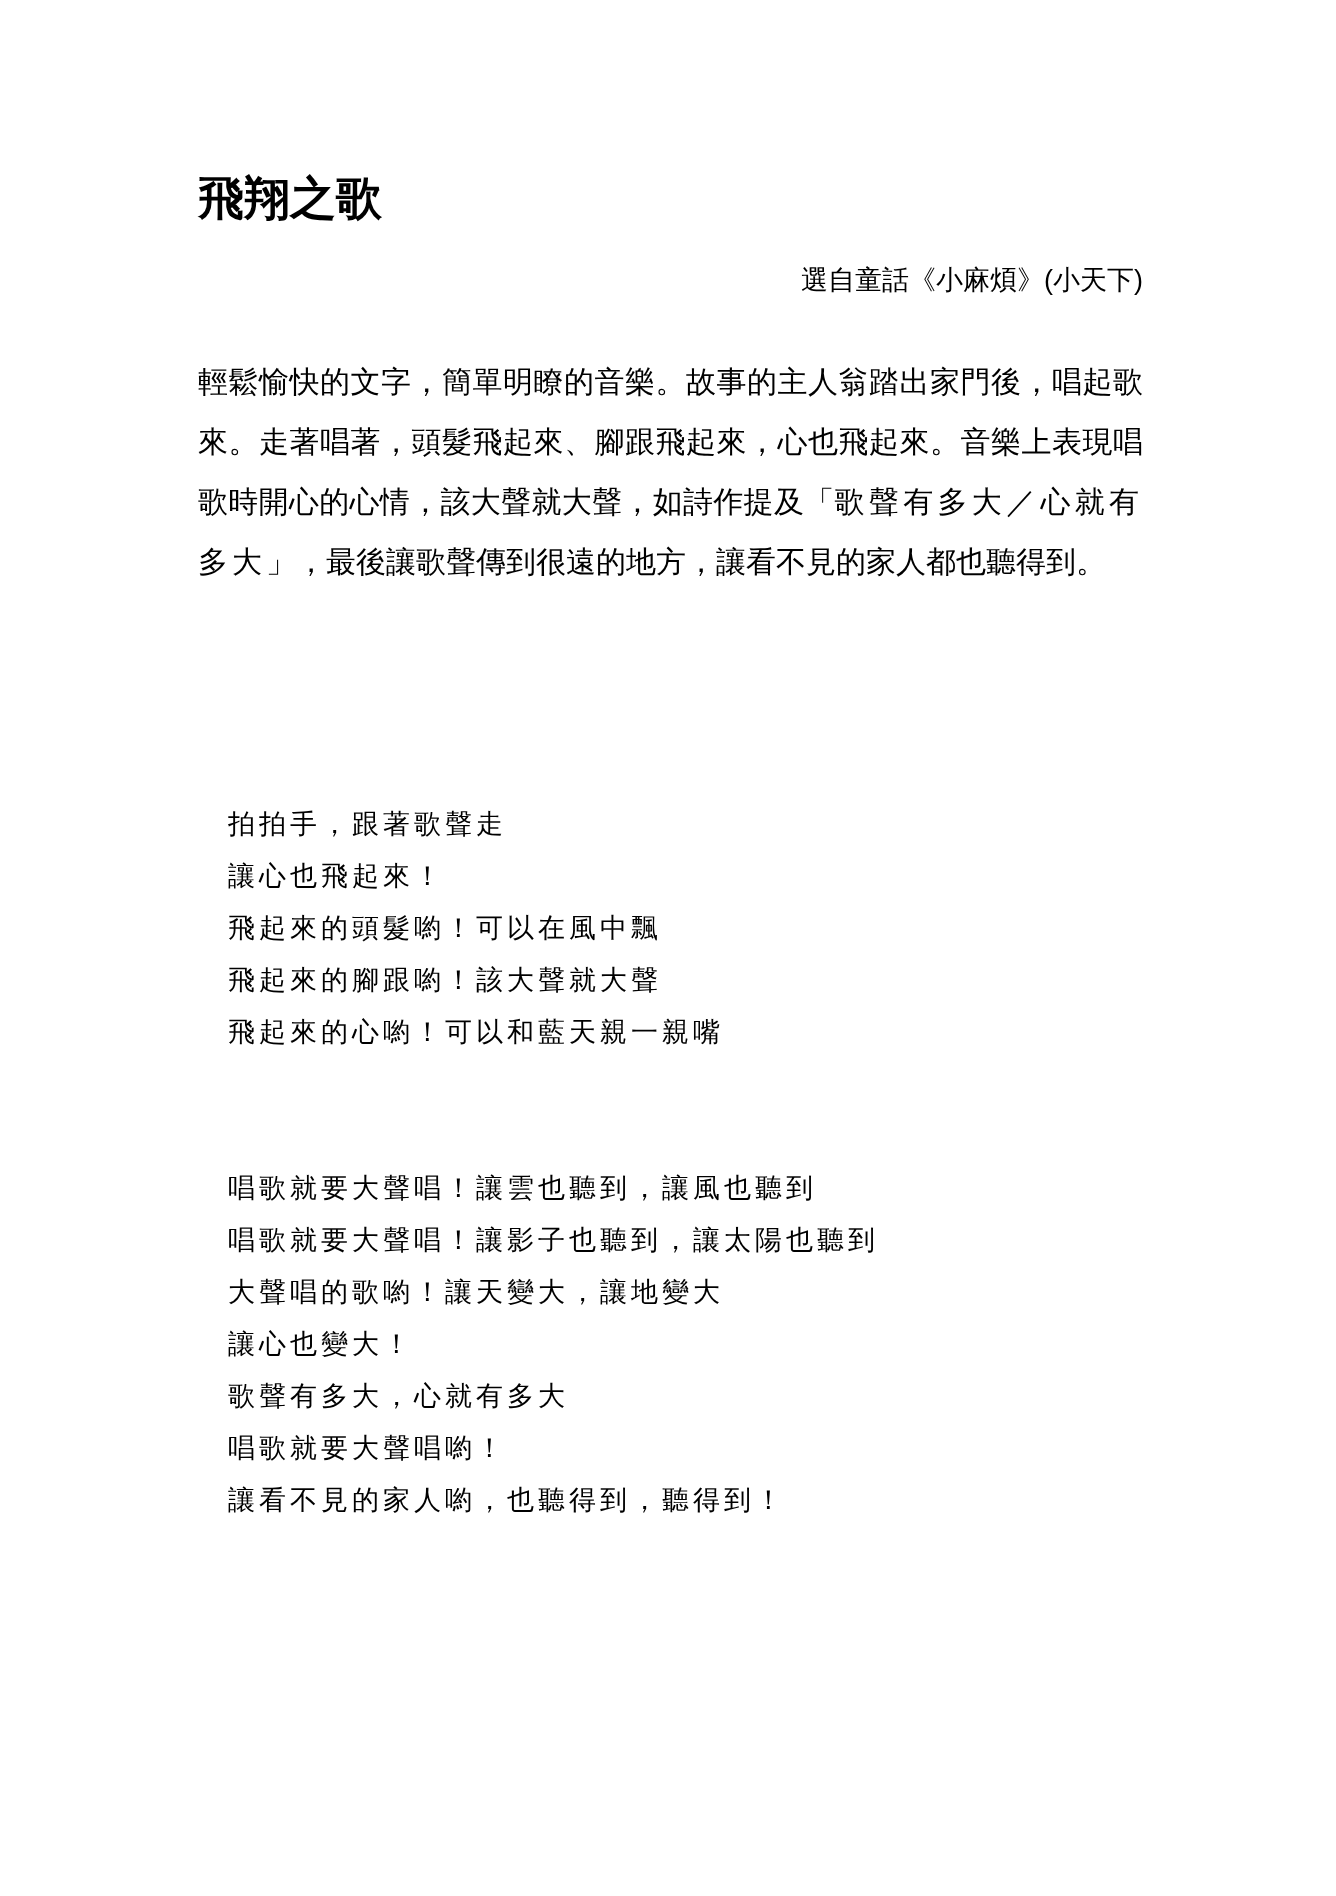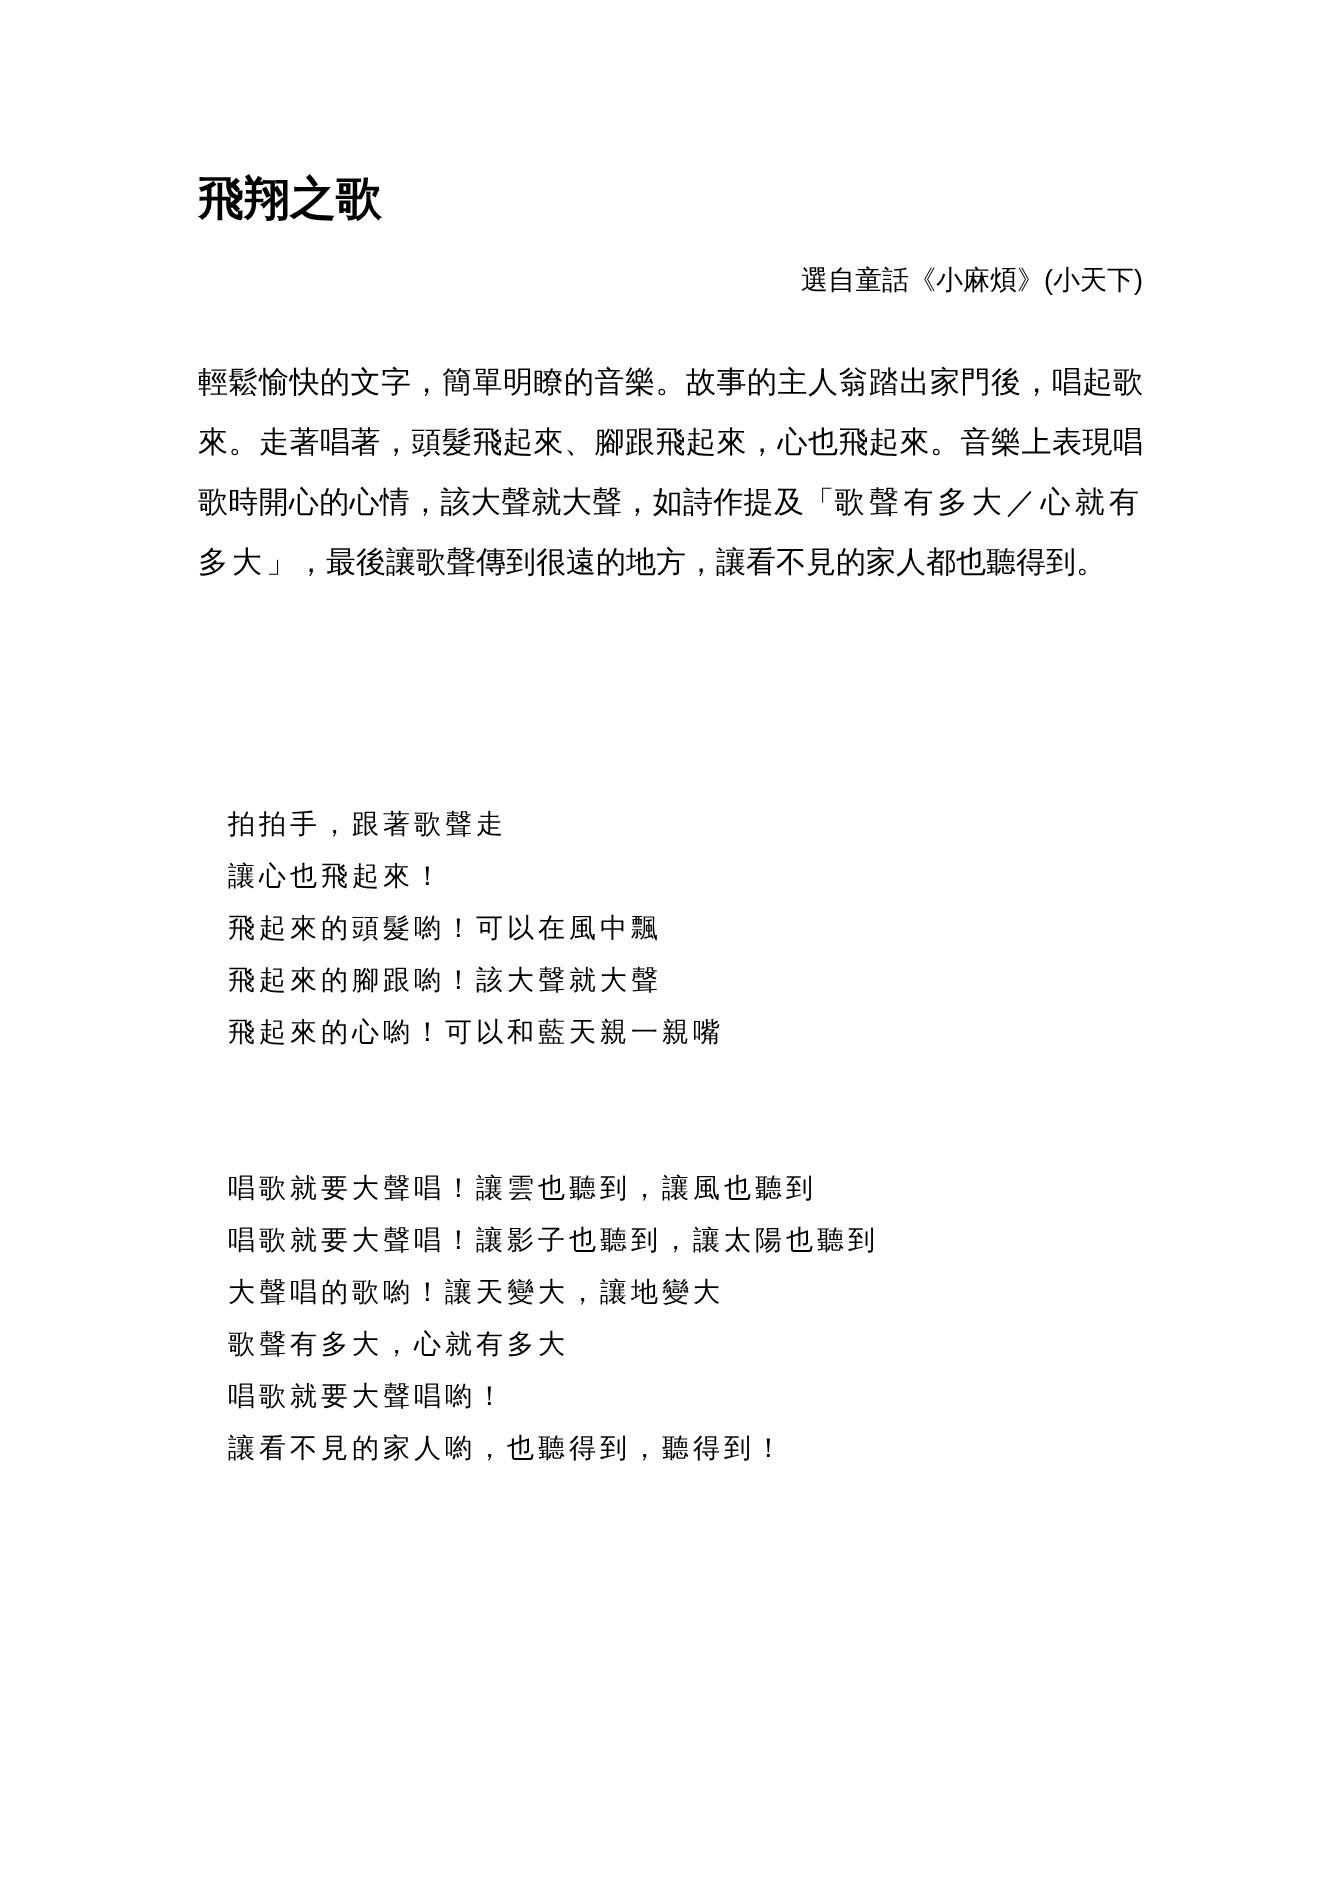--- a/index.html
+++ b/index.html
@@ -91,18 +91,19 @@
     <li>讓心也飛起來！</li>
     <li>飛起來的頭髮喲！可以在風中飄</li>
     <li>飛起來的腳跟喲！該大聲就大聲</li>
     <li>飛起來的心喲！可以和藍天親一親嘴</li>
   </ul>
 
   <ul class="stanza stanza-2">
     <li>唱歌就要大聲唱！讓雲也聽到，讓風也聽到</li>
     <li>唱歌就要大聲唱！讓影子也聽到，讓太陽也聽到</li>
     <li>大聲唱的歌喲！讓天變大，讓地變大</li>
+    <li>讓心也變大！</li>
     <li>歌聲有多大，心就有多大</li>
     <li>唱歌就要大聲唱喲！</li>
     <li>讓看不見的家人喲，也聽得到，聽得到！</li>
   </ul>
 
 </div>
 
 </body></html>

